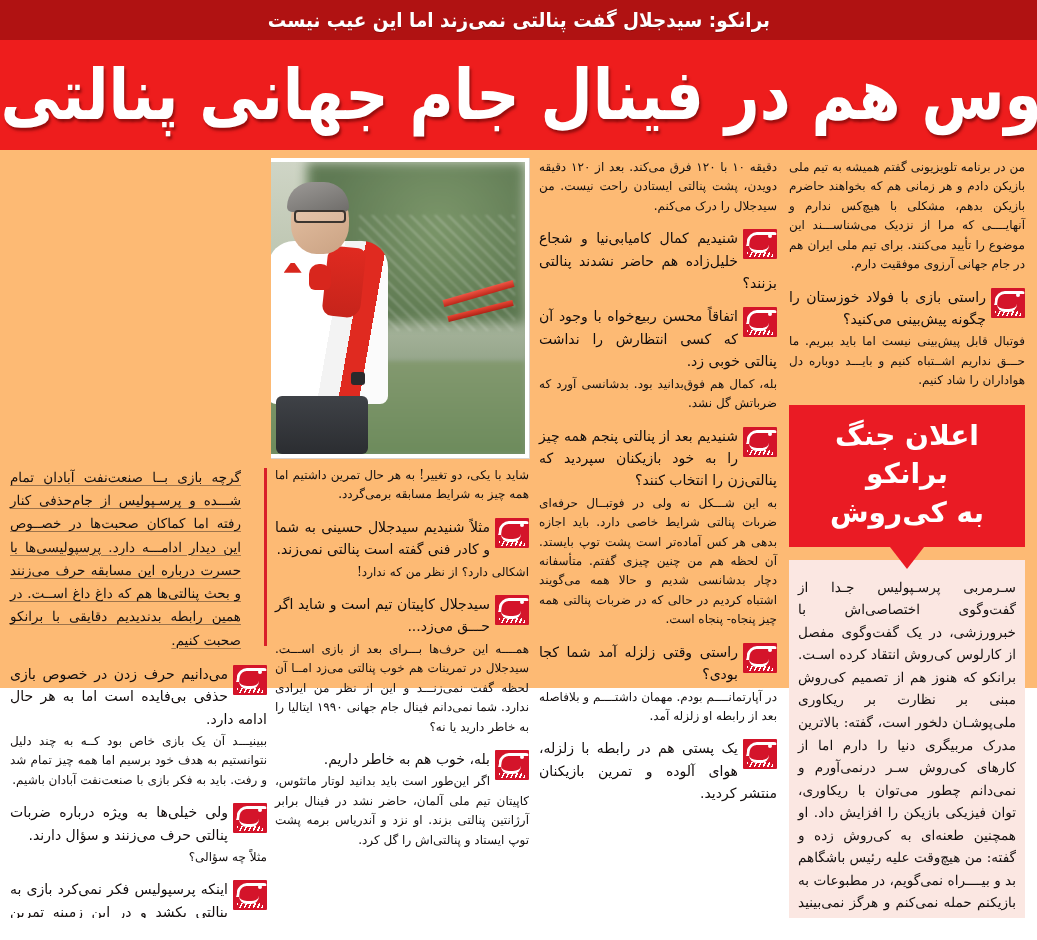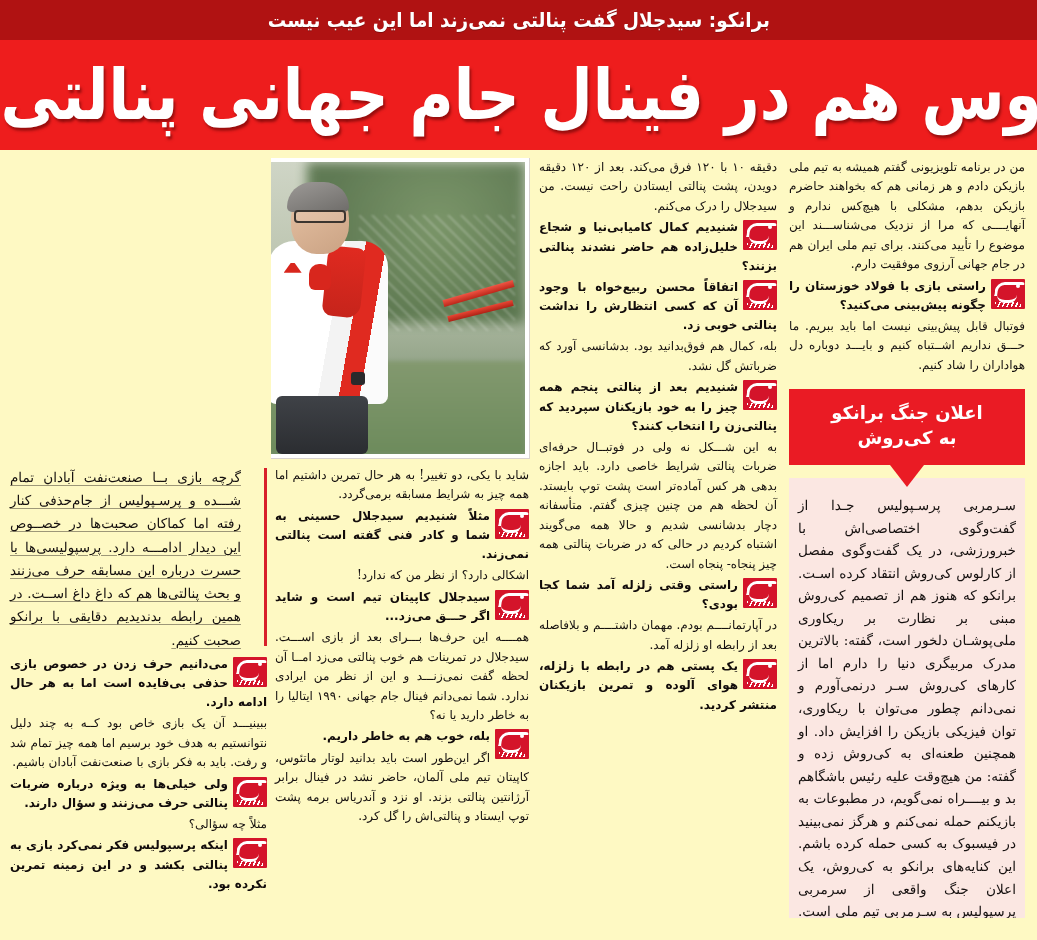--- a/index.html
+++ b/index.html
@@ -4,21 +4,21 @@
 <title>Newspaper Page</title>
 <style>
   html,body{margin:0;padding:0;}
   body{
     width:1037px;height:940px;
     background:#ffffff;
     font-family:"DejaVu Sans","Liberation Sans",sans-serif;
     overflow:hidden;
     position:relative;
   }
-  .page{width:1037px;height:940px;position:relative;background:#fef9c3;}
+  .page{width:1037px;height:688px;position:relative;background:#fdba74;}
 
   
   .masthead{width:1037px;}
   .kicker-bar{
     background:#b01212;
     height:40px;
     display:flex;align-items:center;justify-content:center;
     overflow:hidden;
   }
   .kicker-text{
@@ -71,25 +71,25 @@
     margin:0 0 2px 0;
     font-size:12px;
     line-height:1.62;
     text-align:justify;
     color:#15100f;
     font-family:"DejaVu Serif","Liberation Serif",serif;
   }
 
   
   p.question{
-    margin:2px 0 2px 0;
-    font-size:12px;
+    margin:11px 0 2px 0;
+    font-size:14px;
     line-height:1.6;
     text-align:justify;
-    font-weight:bold;
+    font-weight:normal;
     color:#120c0b;
     font-family:"DejaVu Sans","Liberation Sans",sans-serif;
   }
   .badge{
     display:inline-block;
     width:34px;height:30px;
     background:#d4142a;
     vertical-align:-8px;
     margin-left:5px;
     border-radius:1px;
@@ -124,21 +124,21 @@
   }
 
   
   .redbox-wrap{margin-top:14px;position:relative;}
   .redbox{
     background:#ea1b24;
     color:#fff;
     padding:12px 10px 14px 10px;
     text-align:center;
     font-weight:bold;
-    font-size:18px;
+    font-size:28px;
     line-height:1.38;
     box-sizing:border-box;
   }
   .redbox .l2{display:block;}
   .redbox-arrow{
     width:0;height:0;
     margin:0 auto;
     border-left:17px solid transparent;
     border-right:17px solid transparent;
     border-top:22px solid #ea1b24;

